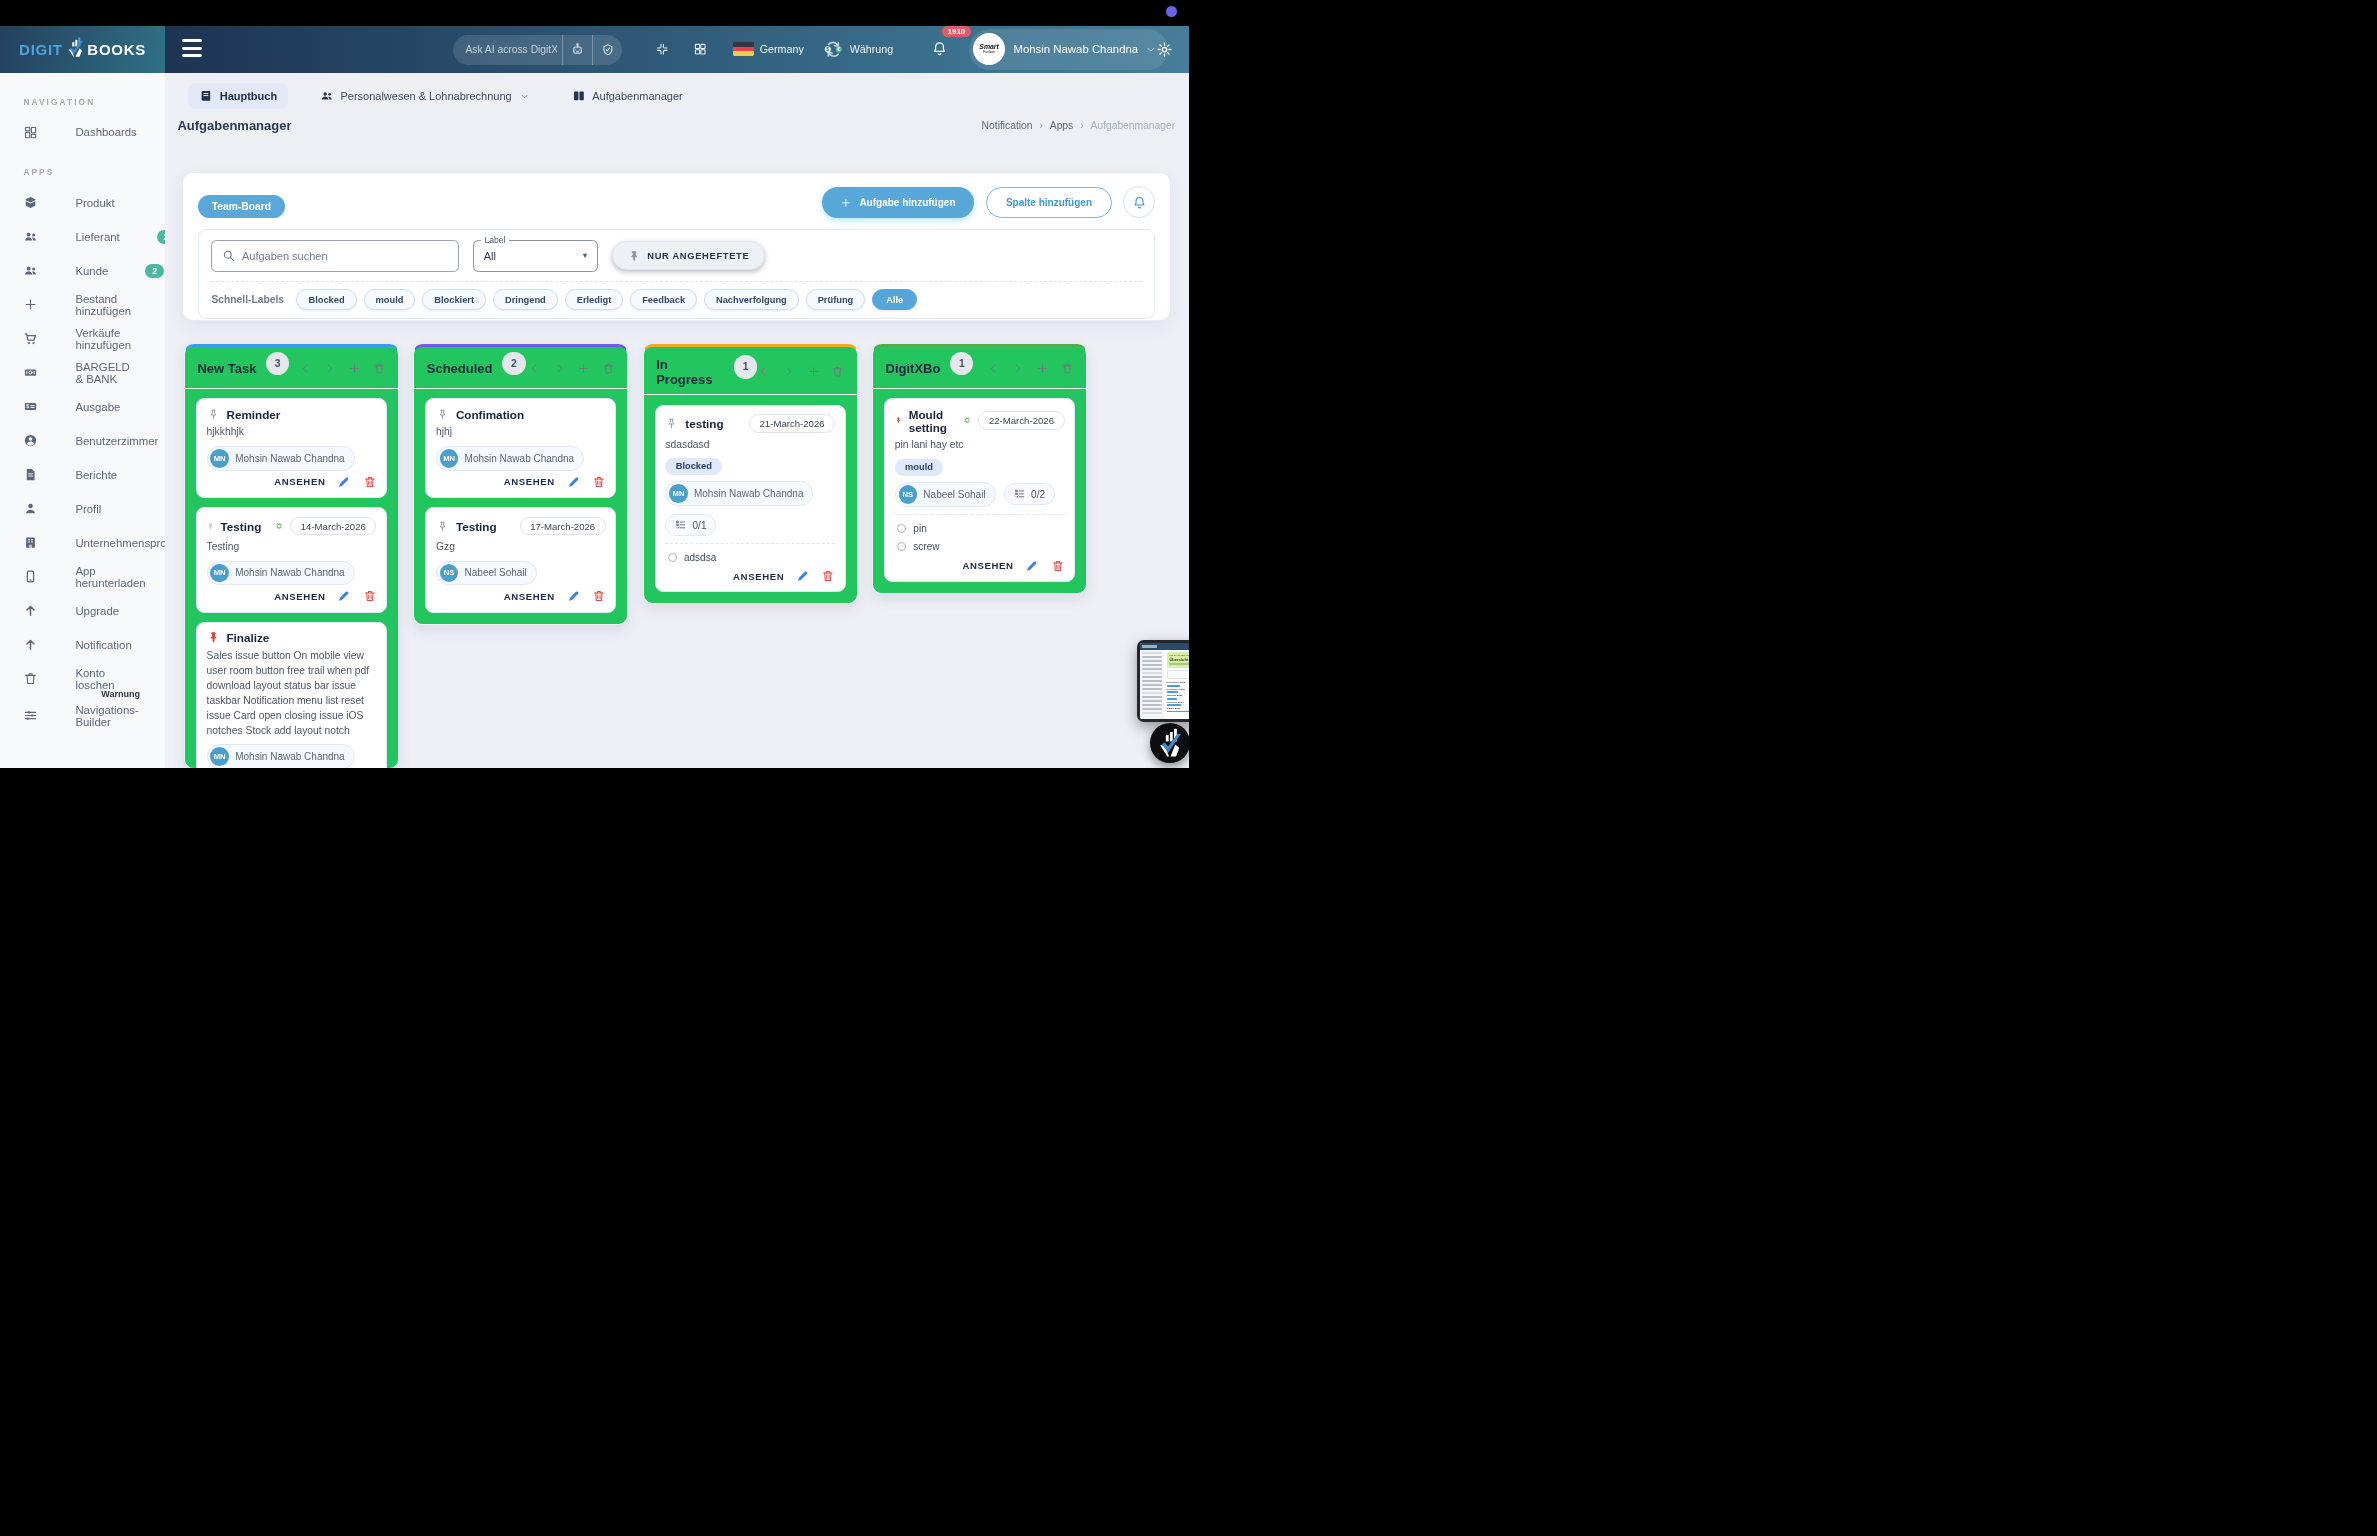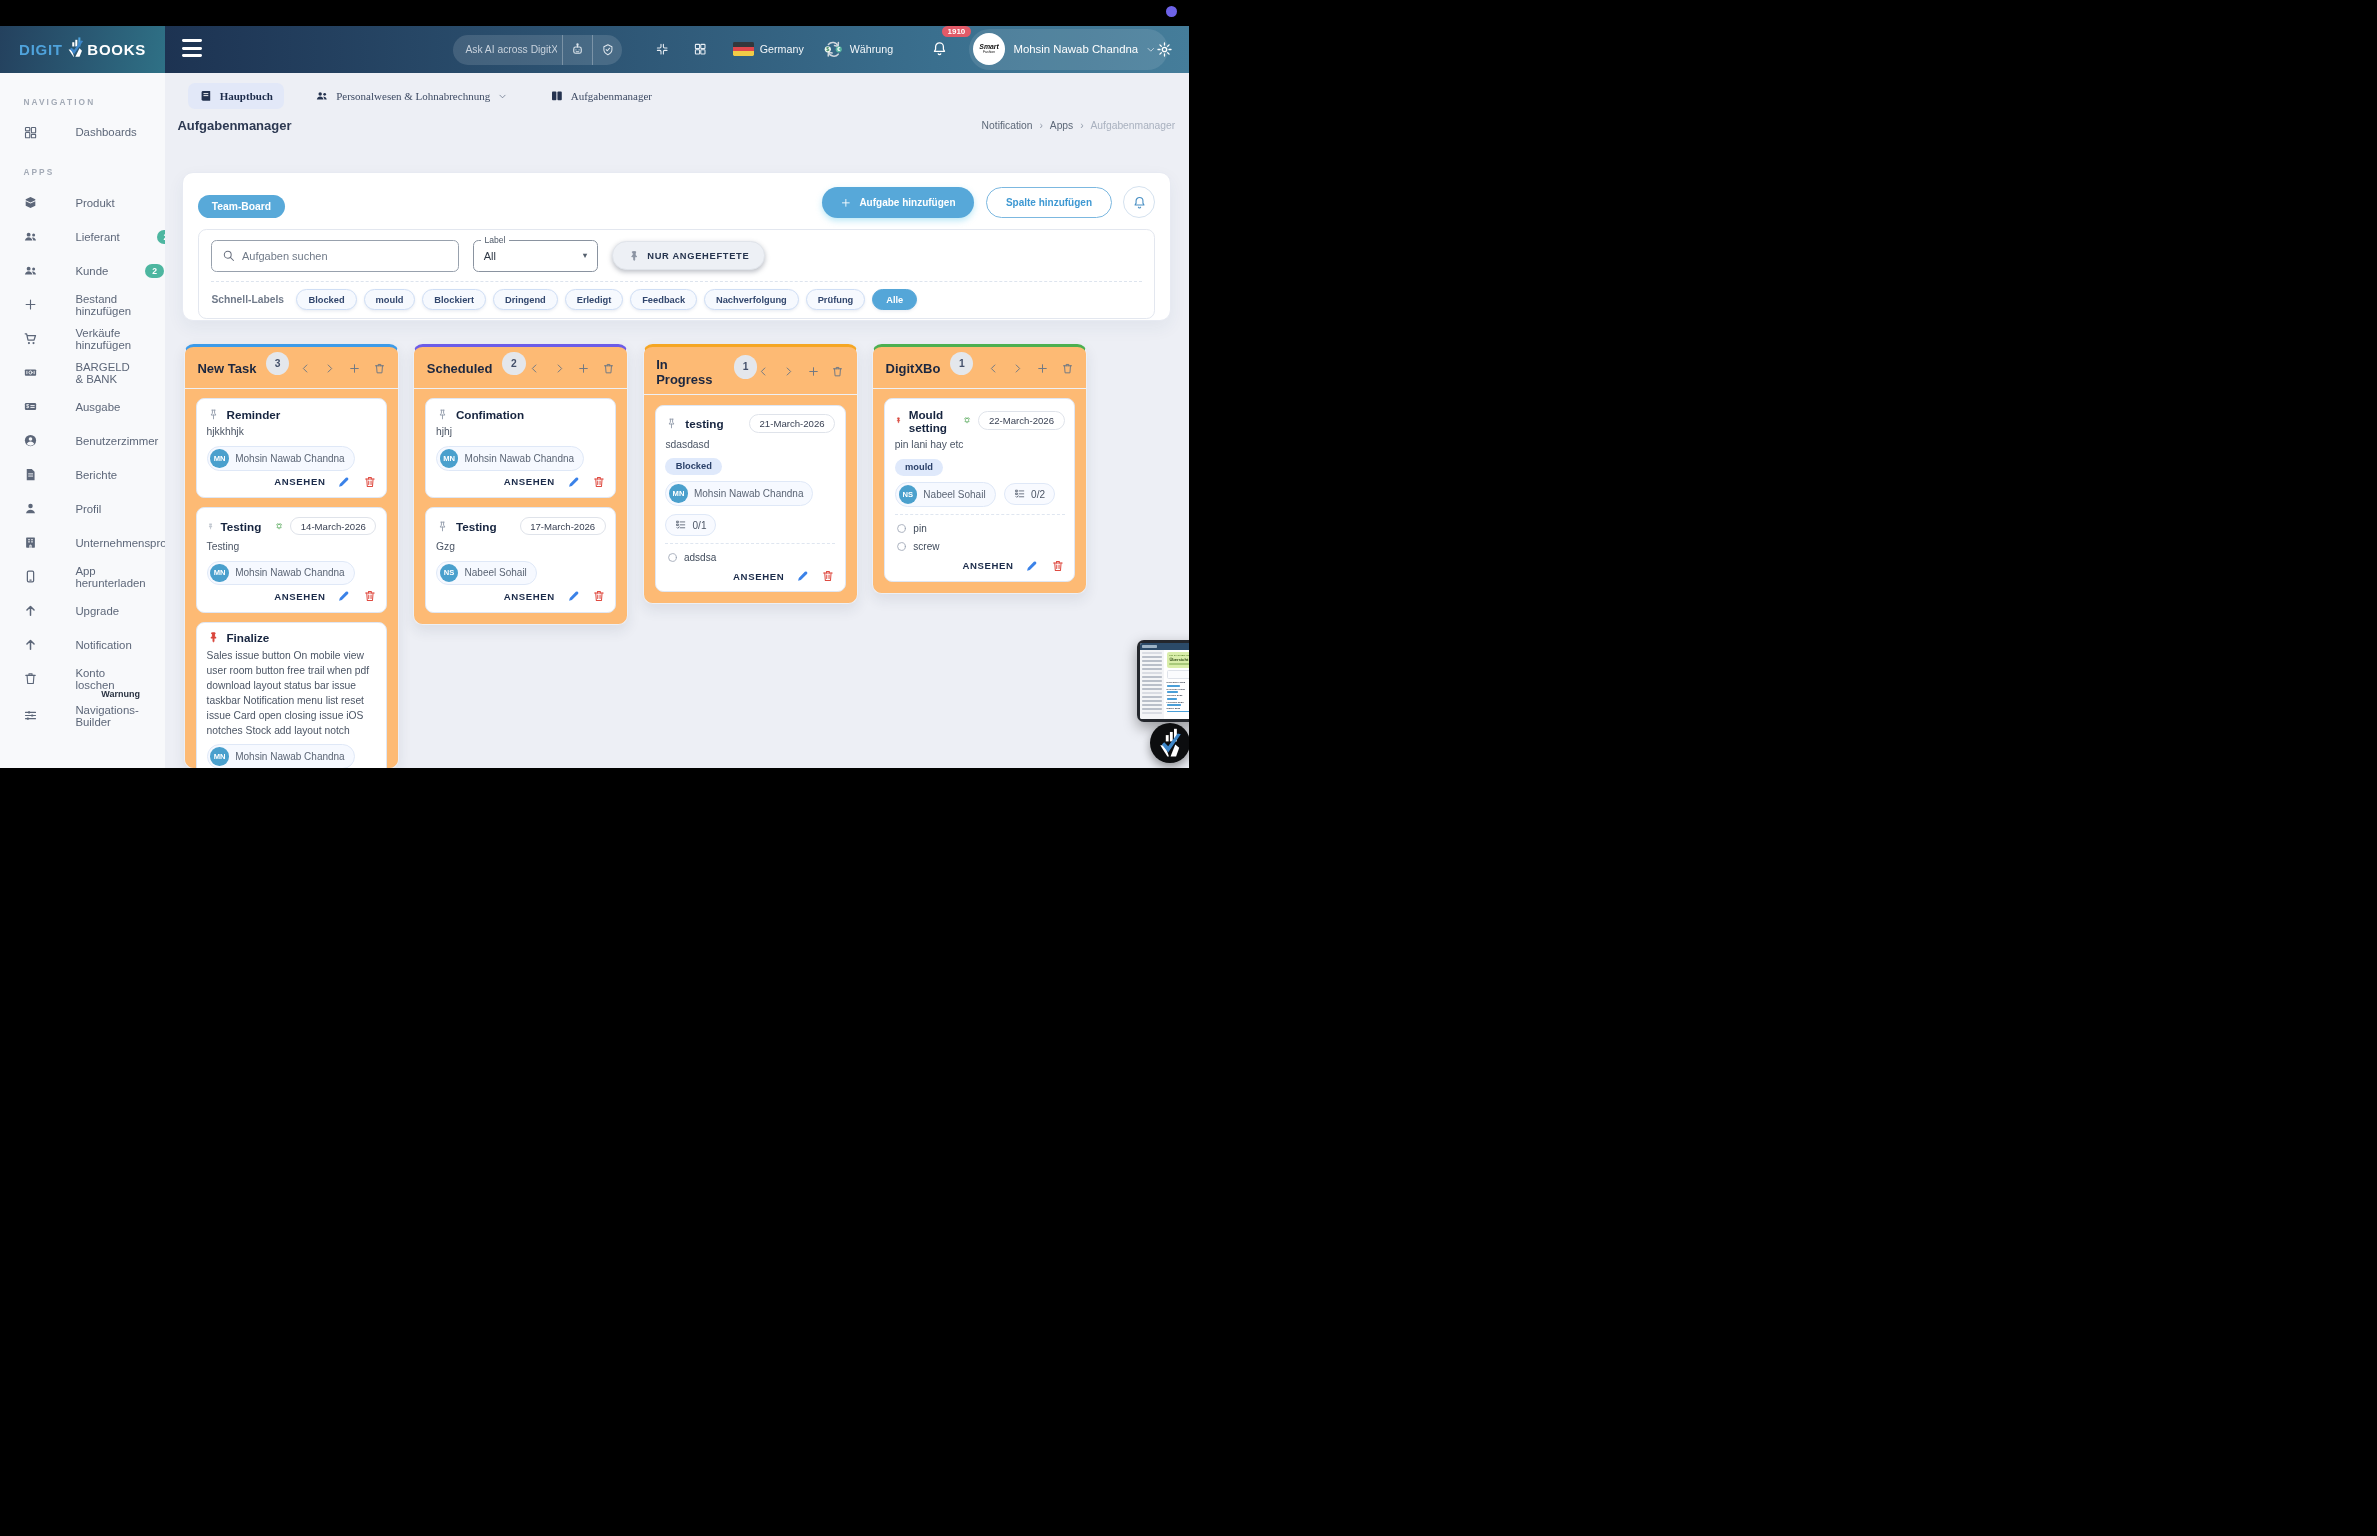--- a/index.html
+++ b/index.html
@@ -46,21 +46,21 @@
   .sidebar { width:165px; flex:0 0 165px; background:#f8f9fb; padding-top:20.6px; overflow:hidden; }
   .side-sec { color:#a3aab6; font-size:8.3px; font-weight:bold; letter-spacing:2.1px; margin:4.1px 0 8.3px 23.4px; }
   .side-sec.second { margin-top:18px; }
   .side-item { height:34px; display:flex; align-items:center; gap:37px; padding:0 18px 0 23.4px; color:#5d6779; font-size:11.4px; cursor:pointer; }
   .side-item .icn { color:#5d6779; flex:0 0 auto; }
   .side-badge { margin-left:auto; background:#4db6a0; color:#fff; font-size:8.6px; font-weight:bold; border-radius:7.6px; padding:2.1px 6.9px; }
   .side-warning { text-align:right; padding-right:25px; margin-top:-6.9px; font-size:9px; font-weight:bold; color:#2a3342; }
 
   
   .main { position:relative; flex:1; background:#edeff5; overflow:hidden; }
-  .tab-row { display:flex; align-items:center; gap:20.6px; padding:8.3px 0 0 23px; height:39px;font-family:Liberation Serif, serif; }
+  .tab-row { display:flex; align-items:center; gap:20.6px; padding:8.3px 0 0 23px; height:39px; }
   .tab { display:flex; align-items:center; gap:6.9px; font-size:11px; color:#3d4a63; padding:6.2px 11px; border-radius:6.9px; cursor:pointer; }
   .tab.active { background:#e2e8f8; font-weight:bold; color:#1c2b4a; }
   .tab .icn { color:#25334f; }
   .tab .tab-chev { color:#55627a; margin-left:1.4px; }
   .title-row { display:flex; align-items:center; justify-content:space-between; padding:6.9px 13.8px 0 12.4px; }
   .page-title { font-size:13px; font-weight:bold; color:#2d3952; }
   .breadcrumb { display:flex; align-items:center; gap:6.9px; font-size:10.3px; color:#5d6878; }
   .breadcrumb .sep { color:#97a0ae; }
   .breadcrumb .crumb { cursor:pointer; }
   .breadcrumb .crumb.last { color:#a9b1bf; cursor:default; }
@@ -84,21 +84,21 @@
   .label-caret { color:#55606e; font-size:7.6px; }
   .pin-toggle { display:flex; align-items:center; gap:6.9px; height:29px; padding:0 15px; border-radius:14.4px; background:#edf0f5; border:0.7px solid #e0e4ea; box-shadow:0 2.1px 4.8px rgba(60,70,90,0.35); color:#26344e; font-size:9.3px; font-weight:bold; letter-spacing:0.7px; cursor:pointer; }
   .pin-toggle .icn { color:#8a93a2; }
   .quick-row { margin-top:9px; border-top:1.4px dashed #dde4ee; padding-top:7.6px; display:flex; align-items:center; gap:6.9px; }
   .quick-caption { font-size:10.3px; font-weight:bold; color:#707a8a; margin-right:5.5px; }
   .q-pill { border:1px solid #cfdef5; background:#f6f9fe; color:#32476e; font-size:9.3px; font-weight:bold; border-radius:687px; padding:4.1px 11px; cursor:pointer; box-shadow:0 1.4px 2.8px rgba(80,110,160,0.12); }
   .q-pill.active { background:#54a6d8; border-color:#54a6d8; color:#fff; padding:4.1px 13px; }
 
   
   .columns { position:absolute; left:19px; top:271px; display:flex; gap:14.4px; align-items:flex-start; }
-  .column { width:215px; background:#fdba74; border:0.7px solid #eceff5; border-top:3.4px solid #888; border-radius:9.6px; box-shadow:0 5.5px 13.8px rgba(30,40,70,0.09); overflow:hidden; }
+  .column { width:215px; background:#22c55e; border:0.7px solid #eceff5; border-top:3.4px solid #888; border-radius:9.6px; box-shadow:0 5.5px 13.8px rgba(30,40,70,0.09); overflow:hidden; }
   .column.clipped { height:425px; }
   .col-head { display:flex; align-items:center; padding:10.3px 12.4px 7.6px 12.4px; border-bottom:0.7px solid #edf0f5; }
   .col-title { font-size:13px; font-weight:bold; color:#1b2740; }
   .col-count { margin-left:9.6px; position:relative; top:-4.8px; min-width:23.4px; height:23.4px; border-radius:50%; background:#e4e7ec; color:#44506a; font-size:10.3px; font-weight:bold; display:flex; align-items:center; justify-content:center; }
   .col-actions { margin-left:auto; display:flex; align-items:center; gap:11.7px; color:#6f7884; }
   .col-actions .cbtn { cursor:pointer; display:flex; }
   .cards { padding:9.6px 11px 11px 11px; display:flex; flex-direction:column; gap:9.6px; }
   .card { border:1px solid #dfe7f4; border-radius:8.3px; padding:8.3px 9.6px 6.9px 9.6px; background:#fff; }
   .card-top { display:flex; align-items:center; gap:6.9px; }
   .card-title { font-size:11.7px; font-weight:bold; color:#16243f; }

